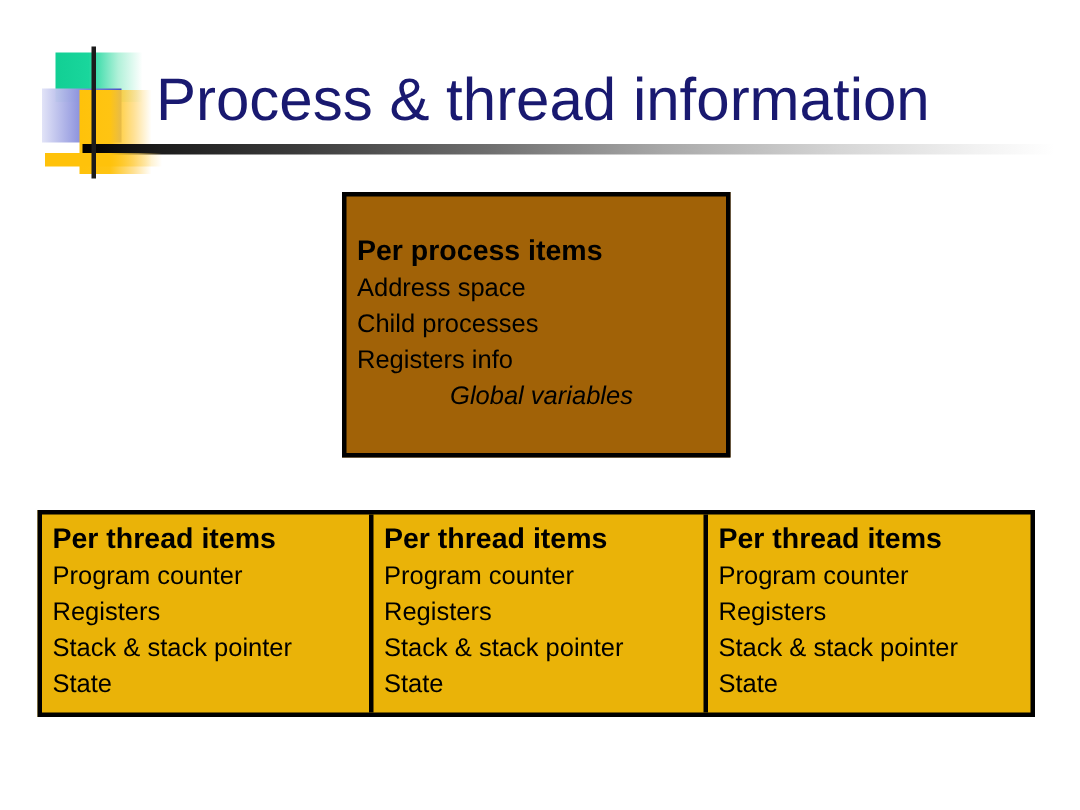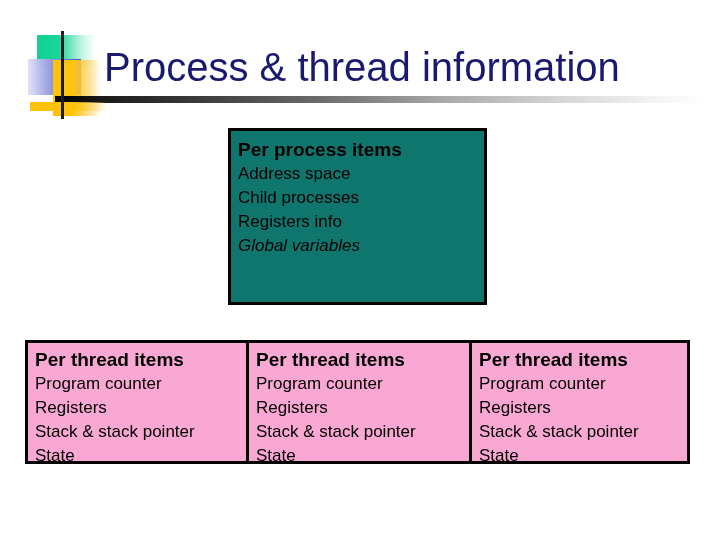--- a/index.html
+++ b/index.html
@@ -70,48 +70,49 @@
     color: #191970;
     white-space: nowrap;
     letter-spacing: 0px;
   }
 
   
   .process-box {
     position: absolute;
     left: 228px; top: 128px;
     width: 259px; height: 177px;
-    background: #0f766e;
+    background: #a16207;
     border: 3px solid #000000;
     box-sizing: border-box;
-    padding: 6px 0 0 7px;
+    padding: 24px 0 0 7px;
   }
   .box-heading {
     font-size: 19px;
     font-weight: bold;
     line-height: 25px;
     color: #000000;
     white-space: nowrap;
   }
   .box-item {
     font-size: 17px;
     line-height: 24px;
     color: #000000;
     white-space: nowrap;
   }
   .box-item.italic {
     font-style: italic;
+    text-align: center;
   }
 
   
   .thread-row {
     position: absolute;
     left: 25px; top: 340px;
-    width: 665px; height: 124px;
-    background: #f9a8d4;
+    width: 665px; height: 138px;
+    background: #eab308;
     border: 3px solid #000000;
     box-sizing: border-box;
     display: flex;
   }
   .thread-col {
     box-sizing: border-box;
     padding: 4px 0 0 7px;
     overflow: hidden;
   }
   .thread-col.c0 { width: 218px; }

